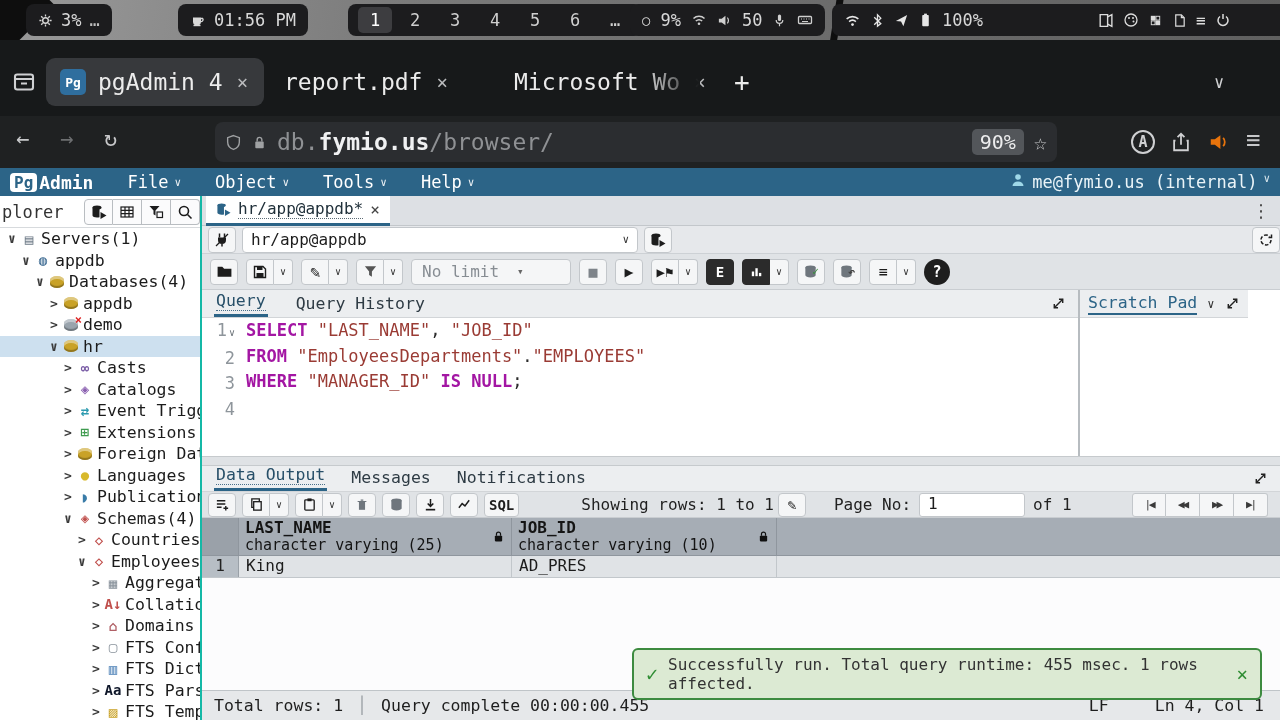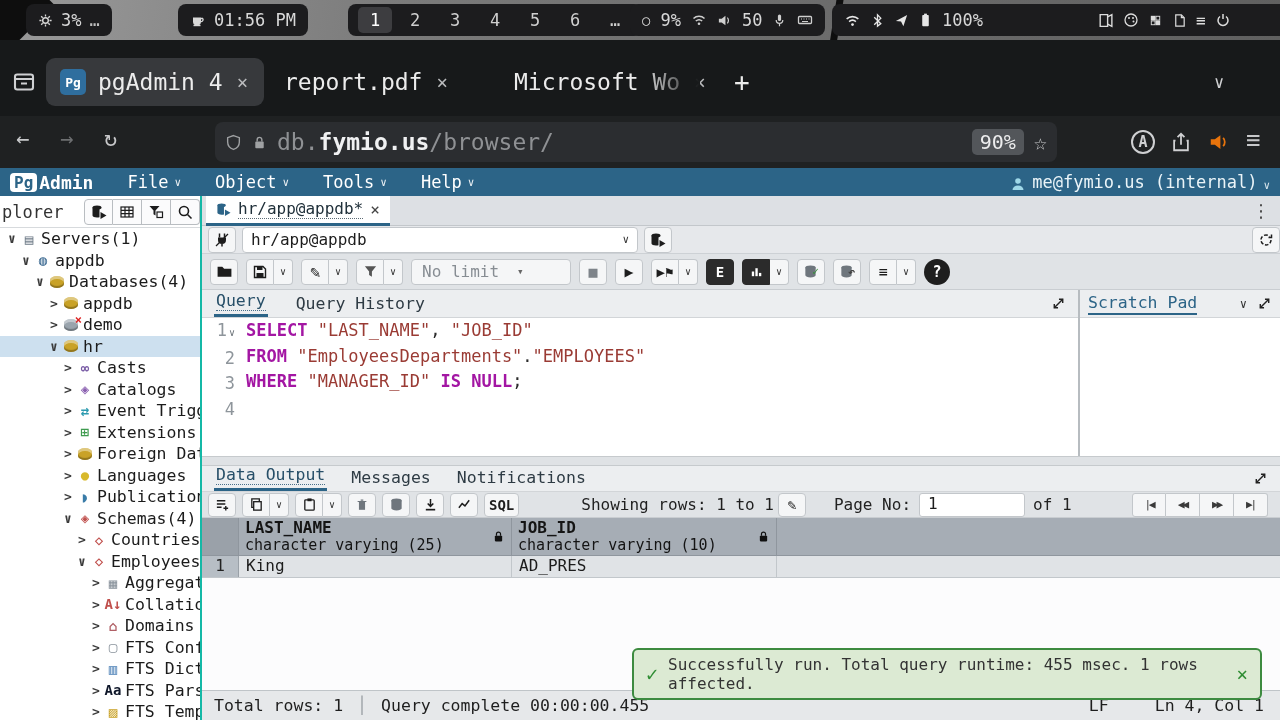--- a/index.html
+++ b/index.html
@@ -29,21 +29,21 @@
   #urlfield .dim{color:#8f9194}
   #urlfield .host{color:#f0f1f2;font-weight:bold}
   .zoombadge{background:#53565a;color:#ededee;border-radius:5px;padding:1px 8px;font-size:20px}
   .acircle{width:24px;height:24px;border:2px solid #cfd0d2;border-radius:50%;color:#cfd0d2;font-size:15px;display:flex;align-items:center;justify-content:center;font-weight:bold}
   
   #menubar{left:0;top:168px;width:1280px;height:28px;background:#2c6487;color:#fff;display:flex;align-items:center;font-size:17px;gap:34px;padding:0 10px}
   .brand{display:flex;align-items:center;gap:2px;font-weight:bold;font-size:18px}
   .brand .pgbox{background:#fff;color:#2c6487;border-radius:4px;padding:0 4px;font-size:16px}
   .menuitem{display:flex;align-items:center;gap:6px}
   .mchev{font-size:11px;opacity:.9}
-  #menuuser{margin-left:auto;display:flex;align-items:flex-end;gap:6px;color:#eaf4f8}
+  #menuuser{margin-left:auto;display:flex;align-items:flex-start;gap:6px;color:#eaf4f8}
   
   #main{left:0;top:196px;width:1280px;height:524px;display:flex}
   
   #explorer{width:202px;height:676px;background:#fff;border-right:2px solid #14b8a6;overflow:hidden;flex:none}
   #exphead{height:32px;display:flex;align-items:center;font-size:17px;color:#333;padding-left:2px;border-bottom:1px solid #d7dadd}
   .expbtns{margin-left:auto;display:flex}
   .xbtn{width:29px;height:26px;background:#fbfbfc;border:1px solid #b9bdc1;display:flex;align-items:center;justify-content:center;color:#1c1c1c}
   .xbtn+.xbtn{border-left:0}
   .xbtn:first-child{border-radius:4px 0 0 4px}.xbtn:last-child{border-radius:0 4px 4px 0}
   #tree{font-size:16.5px;color:#1b1b1b}
@@ -81,21 +81,21 @@
   .ttab.on{border-bottom:3px solid #2c6487;color:#274f68}
   .ttab.on .t{border-bottom:1px dotted #49708a}
   .expicon{margin-left:auto;color:#222;align-self:center}
   #editor{flex:1;background:#fff;display:flex;font-size:17px;line-height:25.5px}
   #gutter{width:36px;color:#8e959b;text-align:right;padding-right:3px;flex:none}
   #gutter .fold{font-size:10px;color:#6e757b;margin-left:2px}
   #code{white-space:pre;padding-left:8px}
   .kw{color:#a316a3;font-weight:bold}
   .str{color:#9a3b34}
   .pln{color:#2b2b2b}
-  #scratch{width:202px;flex:none;border-left:2px solid #b7bcc0;display:flex;flex-direction:column}
+  #scratch{width:202px;flex:none;border-left:2px solid #b7bcc0;display:flex;flex-direction:row}
   #scratchhead{height:28px;background:#eceef0;border-bottom:1px solid #d2d5d8;display:flex;align-items:center;font-size:16.5px;padding:0 8px;gap:10px}
   #scratchhead .t{color:#2c6487;border-bottom:2px solid #2c6487;padding-bottom:1px}
   #scratchbody{flex:1;background:#fff}
   #splitter{height:10px;background:#dfe2e5;border-top:1px solid #c6cacd;border-bottom:1px solid #c6cacd;flex:none}
   
   #outtabs{height:26px;background:#eceef0;border-bottom:1px solid #d2d5d8;display:flex;align-items:flex-end;gap:22px;padding:0 12px;font-size:16.5px;color:#2e3b44}
   #outtool{height:26px;background:#e0e3e6;gap:6px;padding:0 6px;border-bottom:1px solid #c9cdd1;font-size:16px}
   #outtool .btn{height:24px}
   .showing{margin-left:56px;display:flex;align-items:center;gap:4px;color:#1f1f1f}
   .pageno{display:flex;align-items:center;gap:8px;margin-left:22px}

